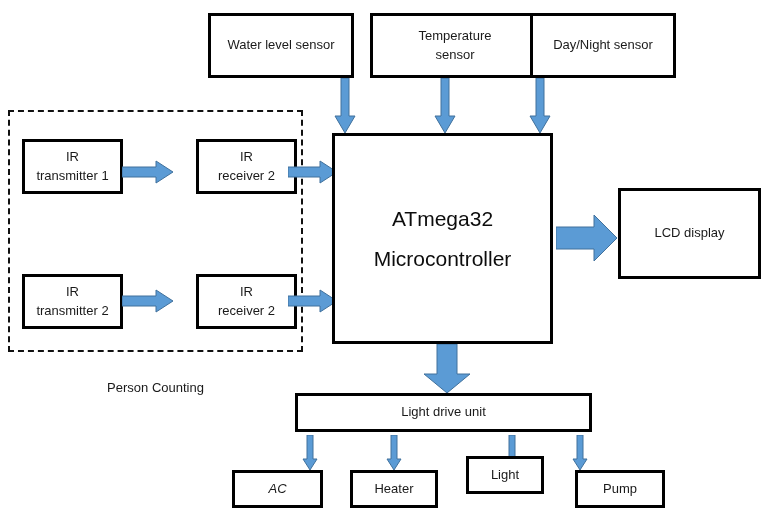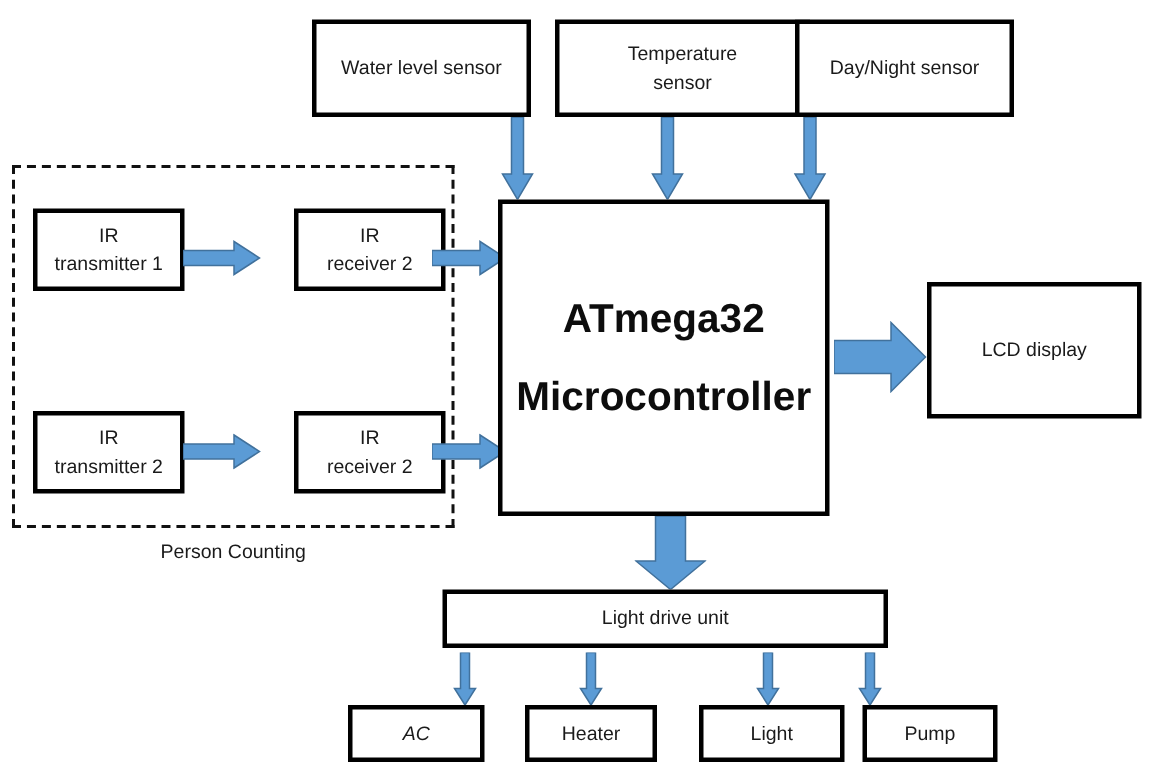--- a/index.html
+++ b/index.html
@@ -28,22 +28,22 @@
     font-size: 13px;
     line-height: 1.45;
     padding: 2px 4px;
   }
   .box.thick { border-width: 3px; }
   .box-label {
     display: block;
     white-space: pre-line;
   }
   .mcu-box {
-    font-size: 27px;
-    font-weight: bold;
+    font-size: 21px;
+    font-weight: normal;
     color: #0d0d0d;
     line-height: 1.9;
     text-align: center;
   }
   .dashed-region {
     position: absolute;
     box-sizing: border-box;
     border: 2px dashed #111111;
     background: transparent;
   }
@@ -90,21 +90,21 @@
   </div>
 
   <div class="arrow" style="left:529px; top:78px; width:22px; height:56px;">
     <svg viewBox="0 0 22 56" preserveAspectRatio="none">
       <polygon points="7,0 15,0 15,38 21,38 11,55 1,38 7,38" fill="#5b9bd5" stroke="#41719c" stroke-width="1"></polygon>
     </svg>
   </div>
 
   <div class="dashed-region" style="left:8px; top:110px; width:295px; height:242px;"></div>
 
-  <div class="region-caption" style="left:8px; top:360px; width:295px;">Person Counting</div>
+  <div class="region-caption" style="left:8px; top:380px; width:295px;">Person Counting</div>
 
   <div class="box thick" style="left:22px; top:139px; width:101px; height:55px;">
     <span class="box-label">IR
 transmitter 1</span>
   </div>
 
   <div class="arrow" style="left:122px; top:160px; width:52px; height:24px;">
     <svg viewBox="0 0 52 24" preserveAspectRatio="none">
       <polygon points="0,7 34,7 34,1 51,12 34,23 34,17 0,17" fill="#5b9bd5" stroke="#41719c" stroke-width="1"></polygon>
     </svg>
@@ -193,21 +193,21 @@
   </div>
 
   <div class="box thick" style="left:232px; top:470px; width:91px; height:38px;font-style:italic;">
     <span class="box-label">AC</span>
   </div>
 
   <div class="box thick" style="left:350px; top:470px; width:88px; height:38px;">
     <span class="box-label">Heater</span>
   </div>
 
-  <div class="box thick" style="left:466px; top:470px; width:97px; height:38px;">
+  <div class="box thick" style="left:466px; top:456px; width:78px; height:38px;">
     <span class="box-label">Light</span>
   </div>
 
   <div class="box thick" style="left:575px; top:470px; width:90px; height:38px;">
     <span class="box-label">Pump</span>
   </div>
 
 </div>
 
 </body></html>

